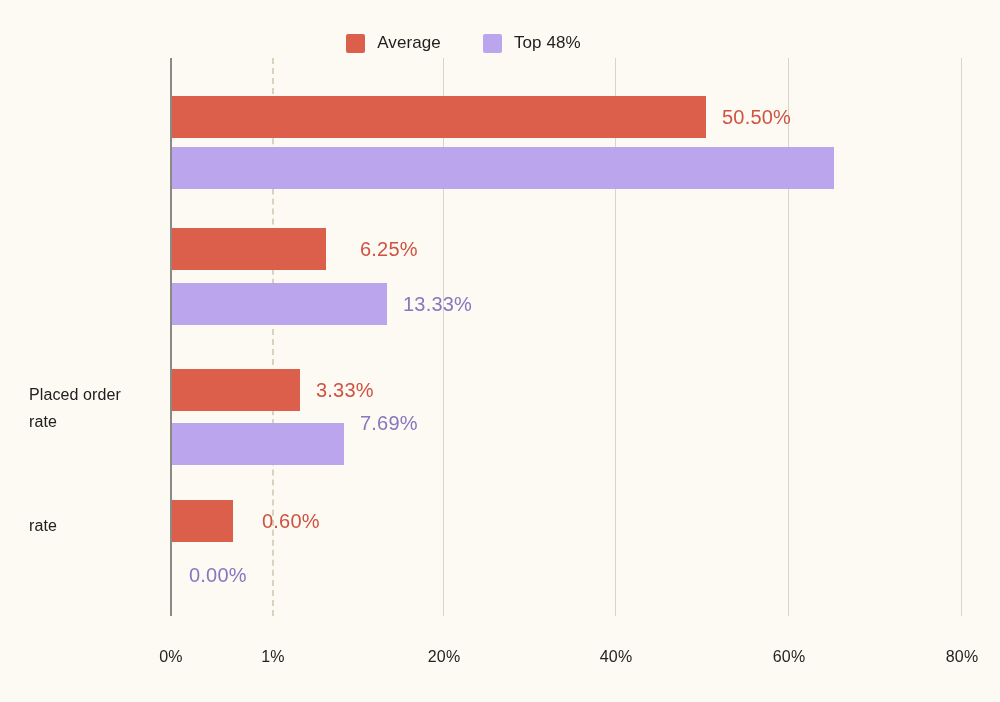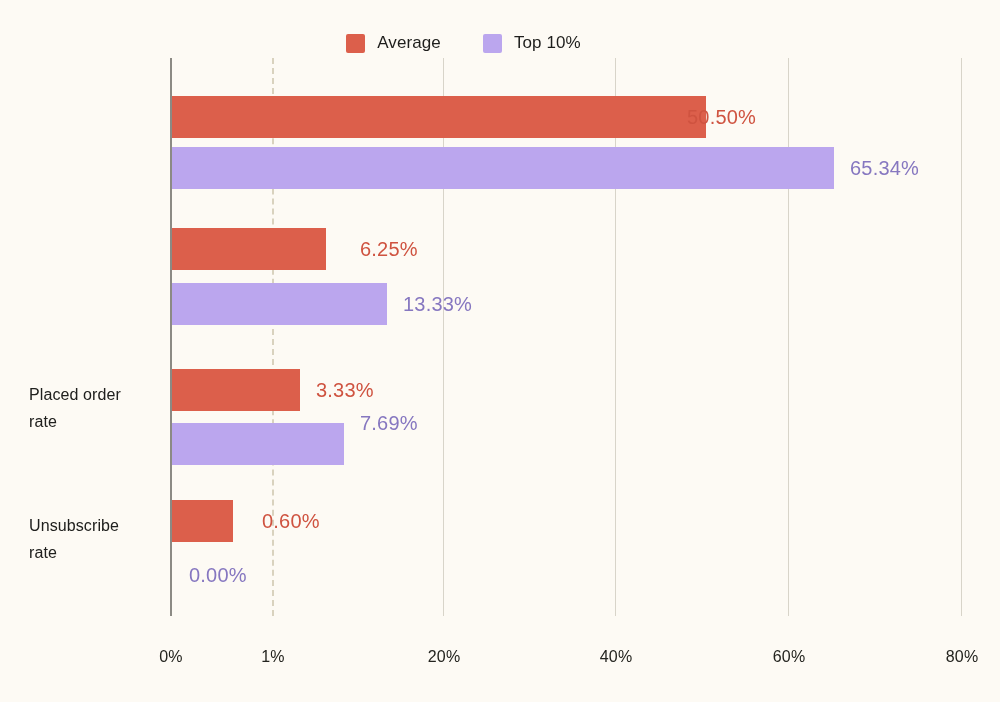--- a/index.html
+++ b/index.html
@@ -123,57 +123,55 @@
 
 <div id="chart-root">
 
   <div class="legend">
     <div class="legend-item">
       <span class="legend-swatch" style="background:#DC5F4B"></span>
       <span class="legend-label">Average</span>
     </div>
     <div class="legend-item">
       <span class="legend-swatch" style="background:#BBA6EE"></span>
-      <span class="legend-label">Top 10%</span>
+      <span class="legend-label">Top 48%</span>
     </div>
   </div>
 
   <div class="plot">
 
     <div class="gridline axis" style="left:170px"></div>
     <div class="gridline dashed" style="left:272px"></div>
     <div class="gridline solid" style="left:443px"></div>
     <div class="gridline solid" style="left:615px"></div>
     <div class="gridline solid" style="left:788px"></div>
     <div class="gridline solid" style="left:961px"></div>
 
     <div class="bar average" style="left:172px; top:96px; width:534px"></div>
-    <div class="bar-value average" style="left:687px; top:96px">50.50%</div>
+    <div class="bar-value average" style="left:722px; top:96px">50.50%</div>
 
     <div class="bar top" style="left:172px; top:147px; width:662px"></div>
-    <div class="bar-value top" style="left:850px; top:147px">65.34%</div>
 
     <div class="bar average" style="left:172px; top:228px; width:154px"></div>
     <div class="bar-value average" style="left:360px; top:228px">6.25%</div>
 
     <div class="bar top" style="left:172px; top:283px; width:215px"></div>
     <div class="bar-value top" style="left:403px; top:283px">13.33%</div>
 
     <div class="cat-label" style="top:381px">
       <div>Placed order</div>
       <div>rate</div>
     </div>
     <div class="bar average" style="left:172px; top:369px; width:128px"></div>
     <div class="bar-value average" style="left:316px; top:369px">3.33%</div>
 
     <div class="bar top" style="left:172px; top:423px; width:172px"></div>
     <div class="bar-value top" style="left:360px; top:402px">7.69%</div>
 
     <div class="cat-label" style="top:512px">
-      <div>Unsubscribe</div>
       <div>rate</div>
     </div>
     <div class="bar average" style="left:172px; top:500px; width:61px"></div>
     <div class="bar-value average" style="left:262px; top:500px">0.60%</div>
 
     <div class="bar top" style="left:172px; top:554px; width:0px"></div>
     <div class="bar-value top" style="left:189px; top:554px">0.00%</div>
 
     <div class="tick-label" style="left:171px">0%</div>
     <div class="tick-label" style="left:273px">1%</div>

